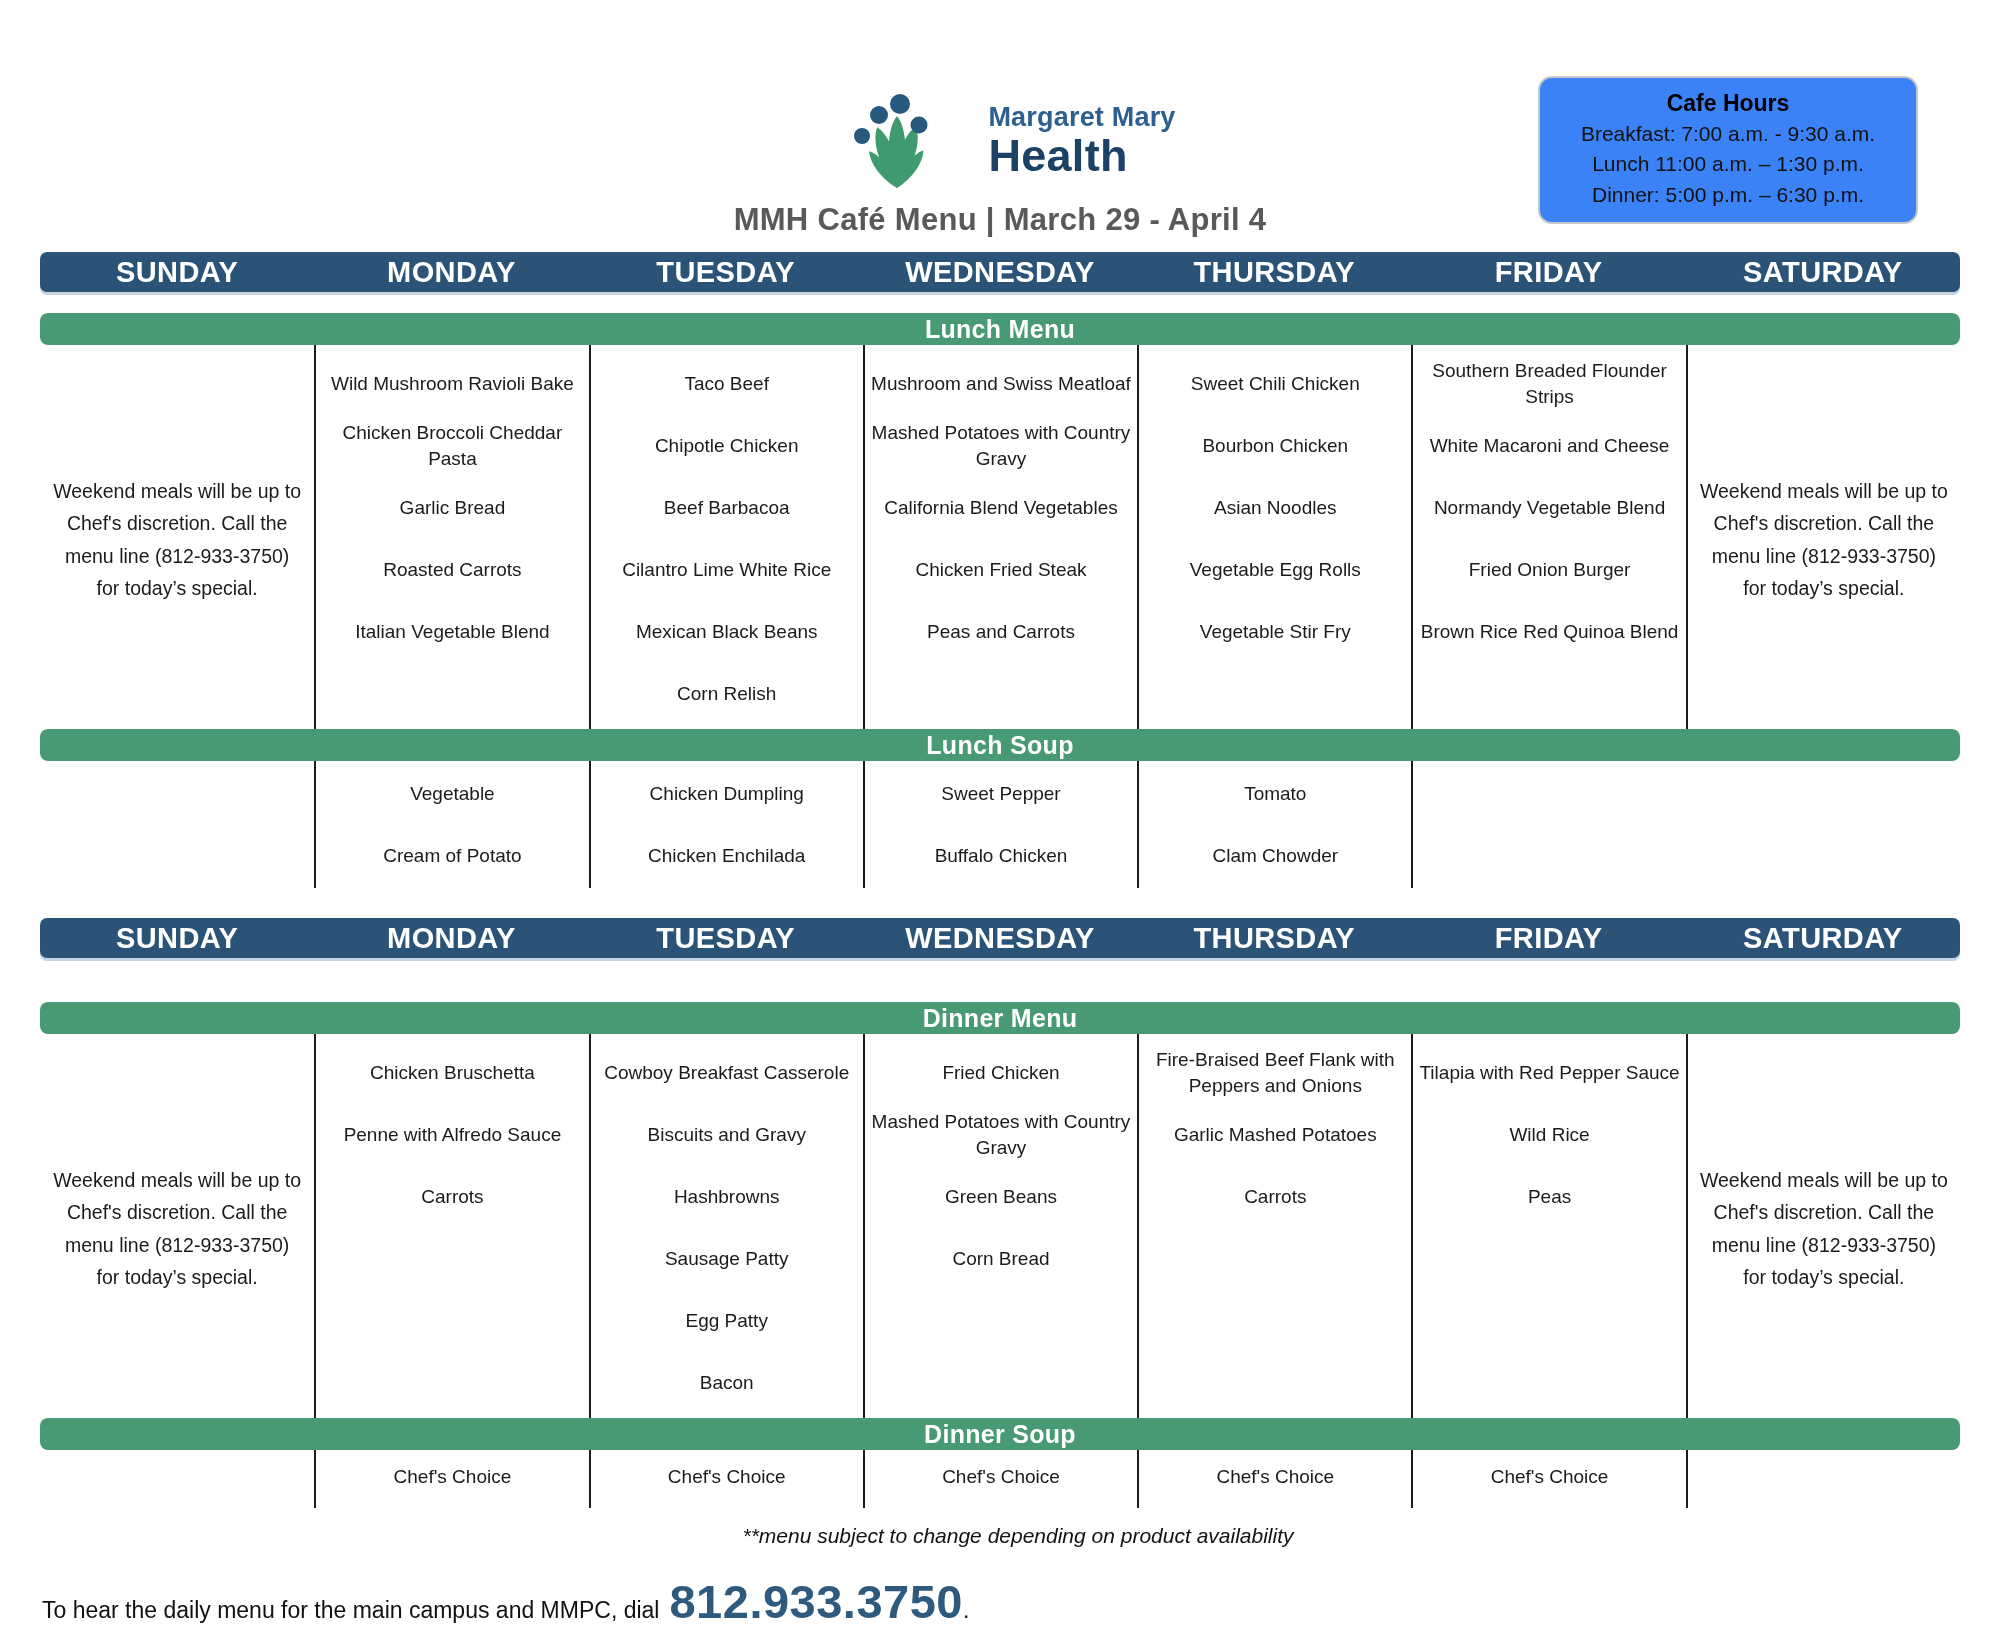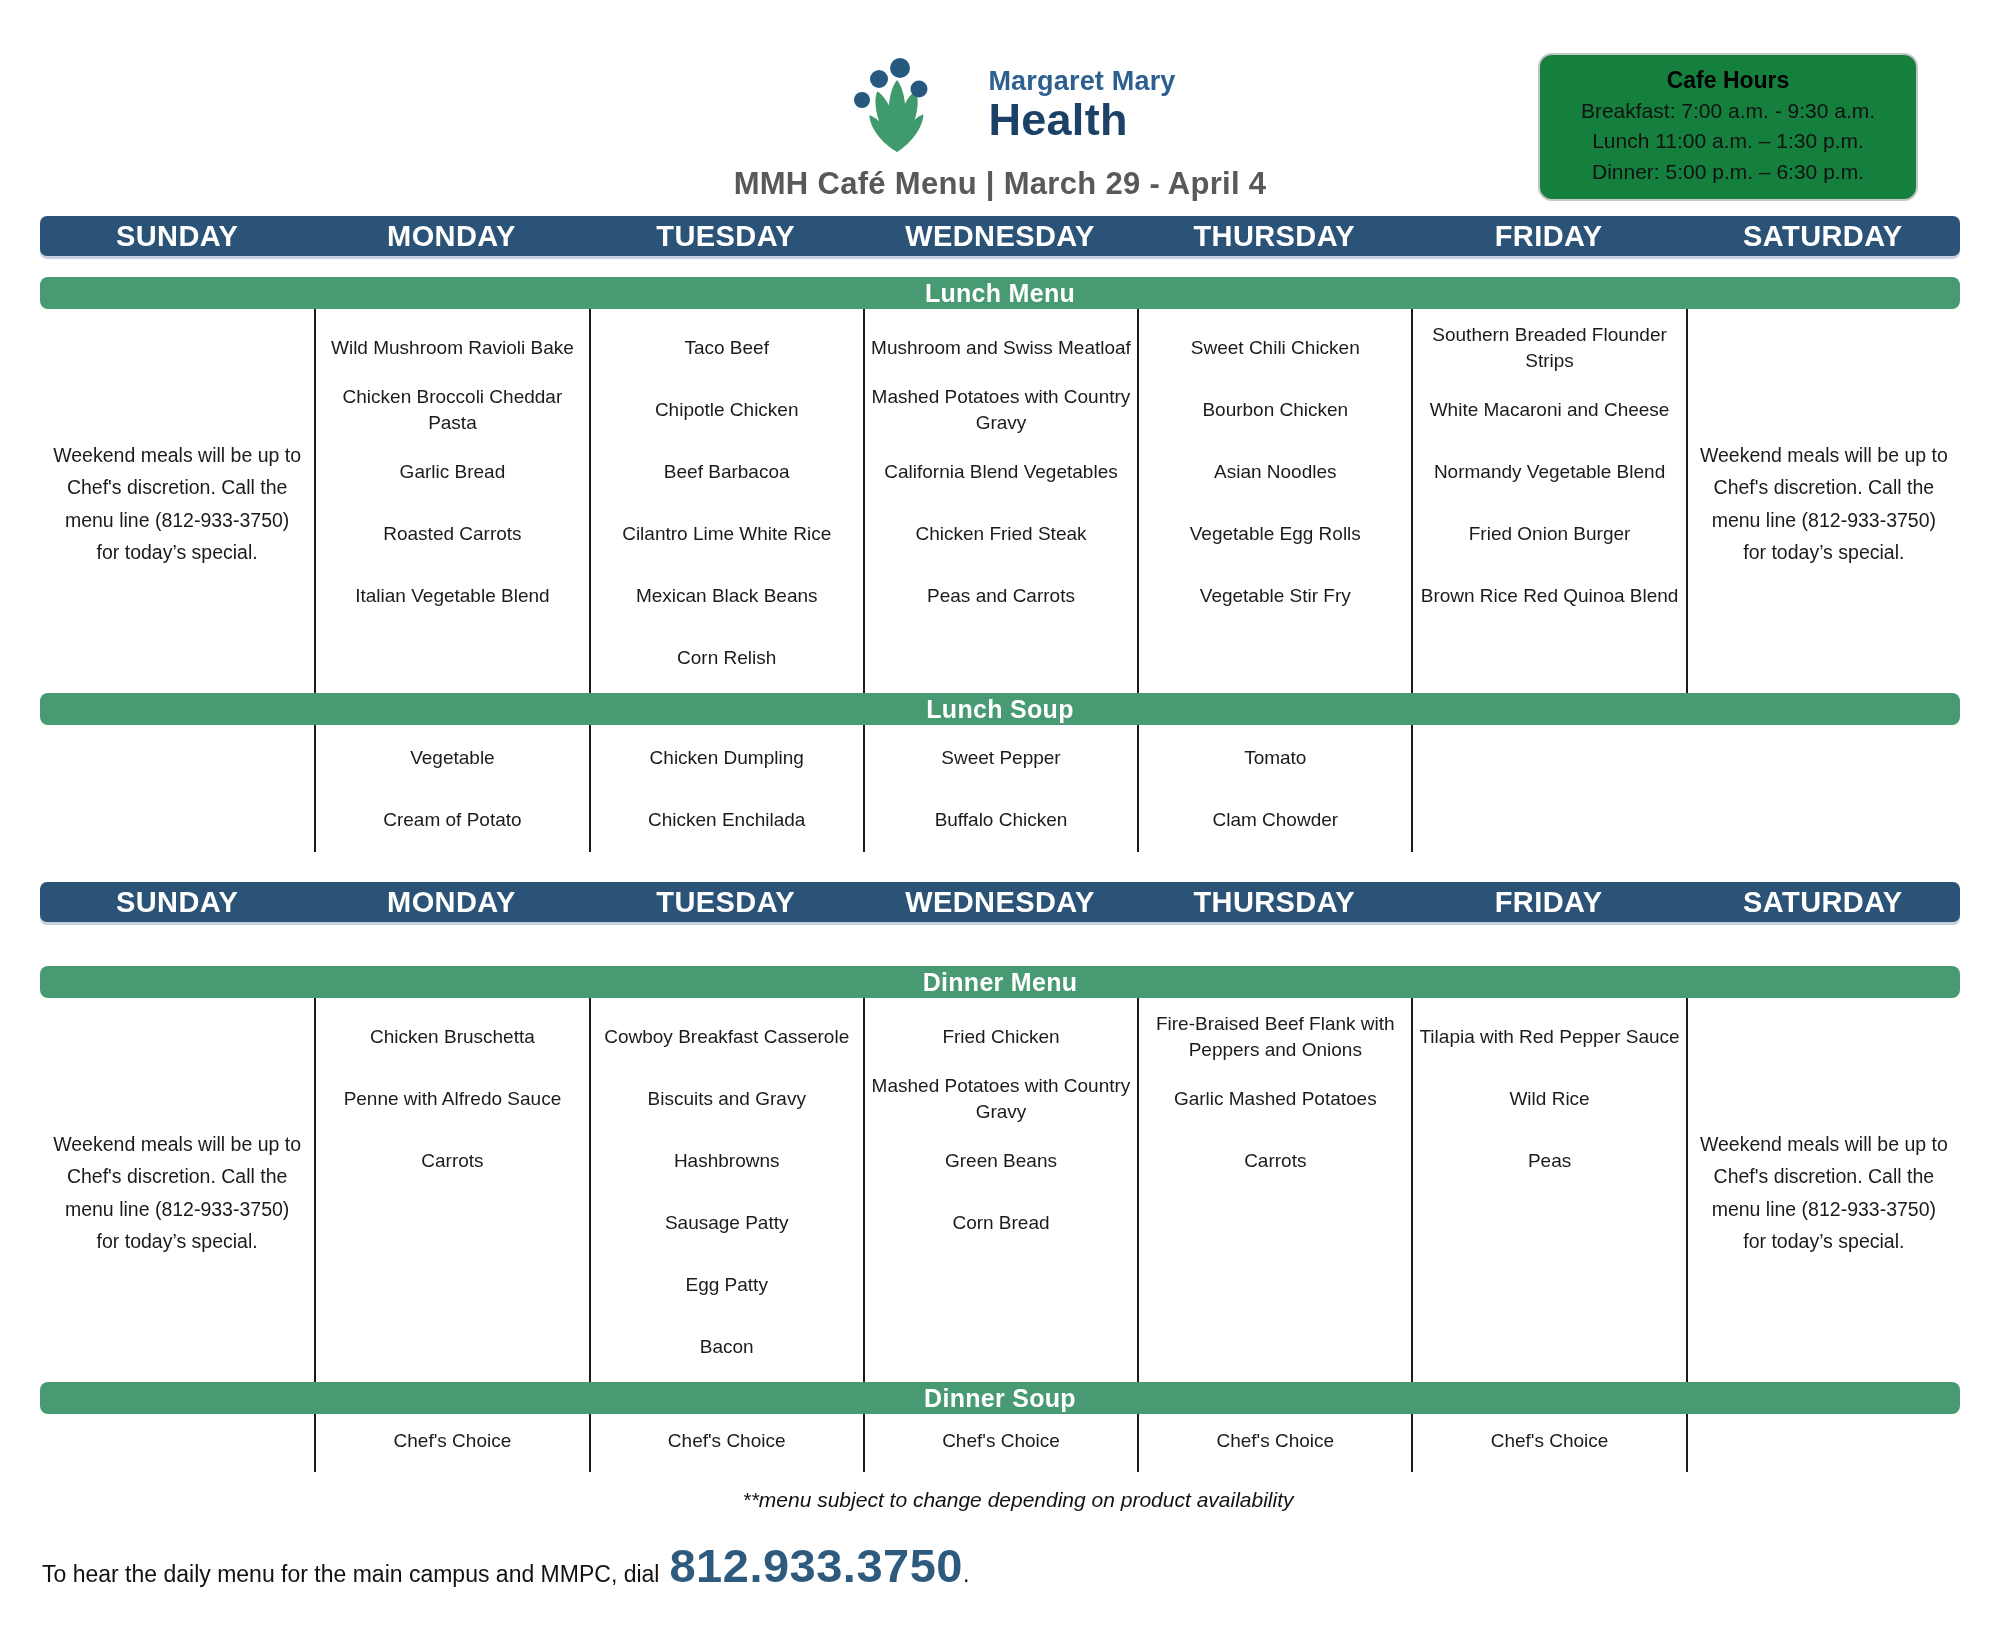--- a/index.html
+++ b/index.html
@@ -3,33 +3,33 @@
 <meta charset="utf-8">
 <style>
   * { margin:0; padding:0; box-sizing:border-box; }
   html,body { background:#ffffff; }
   body {
     width:2000px; height:1632px;
     font-family:"Liberation Sans","DejaVu Sans",sans-serif;
     color:#1b1b1b;
     position:relative;
   }
-  .sheet { width:2000px; height:1336px; position:relative; }
+  .sheet { width:2000px; height:1336px; position:relative;margin-top:36px; }
 
   
   .header { position:relative; height:216px; padding-top:48px; }
   .brand-row { display:flex; justify-content:center; align-items:center; }
   .brand-text { margin-left:14px; }
   .brand-line1 { font-size:27px; font-weight:600; color:#2d6090; letter-spacing:.2px; }
   .brand-line2 { font-size:45px; font-weight:800; color:#1c4166; line-height:1.0; letter-spacing:.3px; }
   .page-title { text-align:center; font-size:31px; font-weight:700; color:#58595b; margin-top:6px; letter-spacing:.3px; }
 
   .cafe-hours {
-    position:absolute; top:53px; left:1538px; width:380px; min-height:145px;
-    border:2px solid #c6c6c6; border-radius:14px; background:#15803d;
+    position:absolute; top:40px; left:1538px; width:380px; min-height:145px;
+    border:2px solid #c6c6c6; border-radius:14px; background:#3b82f6;
     text-align:center; padding:12px 10px;
   }
   .cafe-hours-title { font-size:23px; font-weight:700; color:#000; margin-bottom:2px; }
   .cafe-hours-line { font-size:21px; color:#111; line-height:1.45; }
 
   
   .table-wrap { margin:0 40px; }
   .day-bar {
     height:40px; background:#2b5377; border-radius:7px;
     display:grid; grid-template-columns:repeat(7,1fr);

